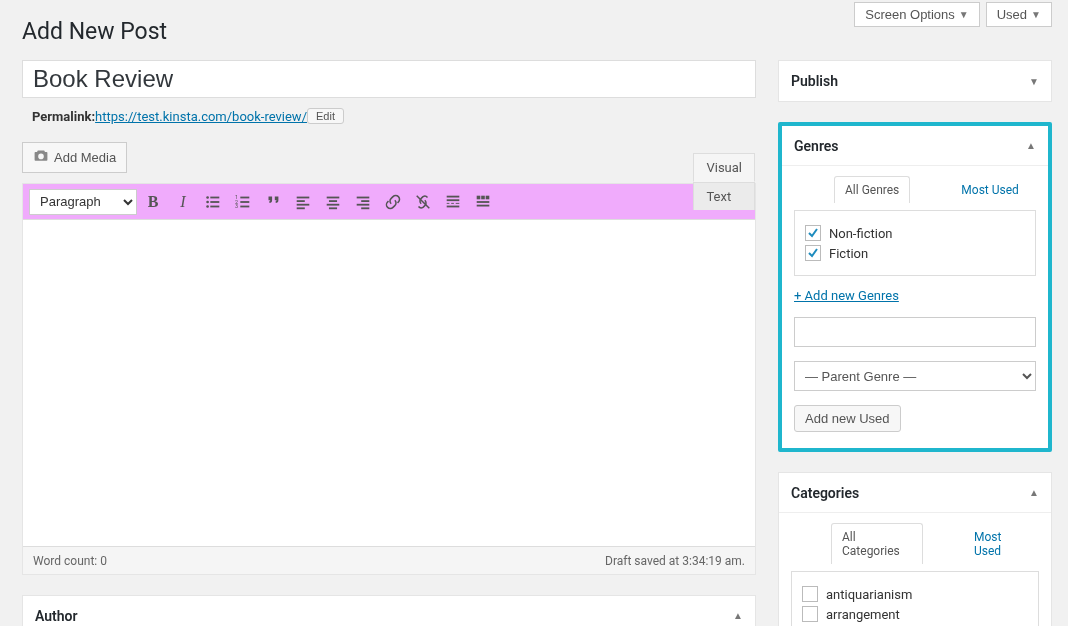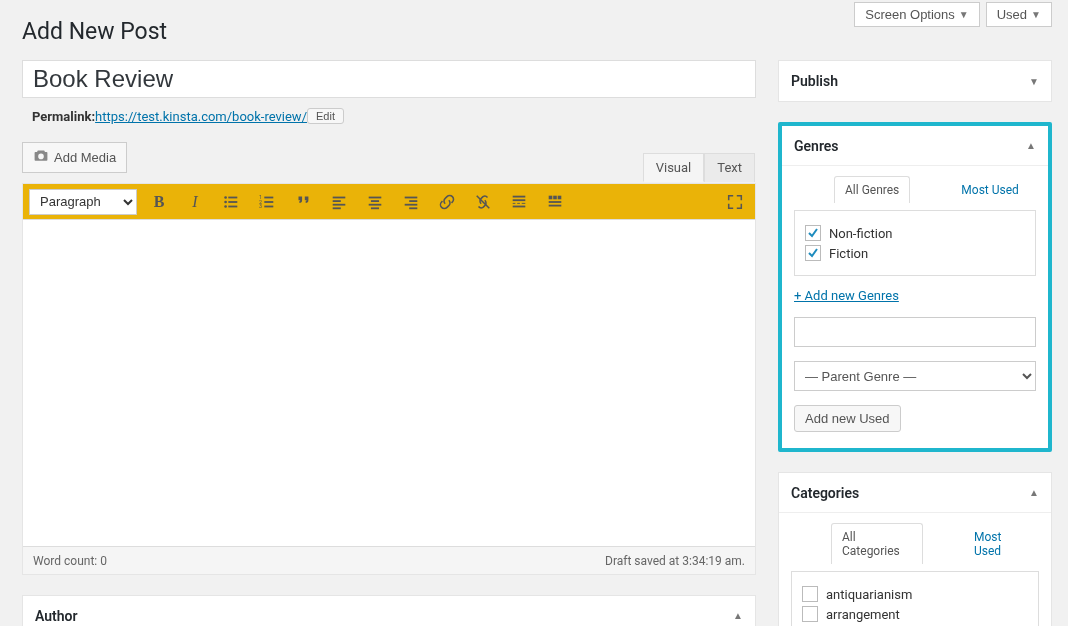--- a/index.html
+++ b/index.html
@@ -95,42 +95,43 @@
     margin-top: 10px;
     border: 1px solid #e5e5e5;
     background: #fff;
     position: relative;
   }
   .editor-tabs {
     position: absolute;
     top: -31px;
     right: 0;
     display: flex;
+    flex-direction: column;
   }
   .editor-tabs .tab {
     border: 1px solid #ddd;
     border-bottom: none;
     padding: 6px 12px;
     font-size: 13px;
     color: #555;
     cursor: pointer;
     background: #ebebeb;
   }
   .editor-tabs .tab.active {
     background: #f5f5f5;
     border-bottom: 1px solid #f5f5f5;
   }
   .toolbar {
-    background: #eab308;
+    background: #f0abfc;
     border-bottom: 1px solid #ddd;
     height: 36px;
     display: flex;
     align-items: center;
     padding: 0 6px;
-    gap: 8px;
+    gap: 2px;
   }
   .format-select {
     width: 108px;
     height: 26px;
     border: 1px solid #ccc;
     background: #fff;
     font-size: 13px;
     padding: 0 6px;
     color: #333;
   }

